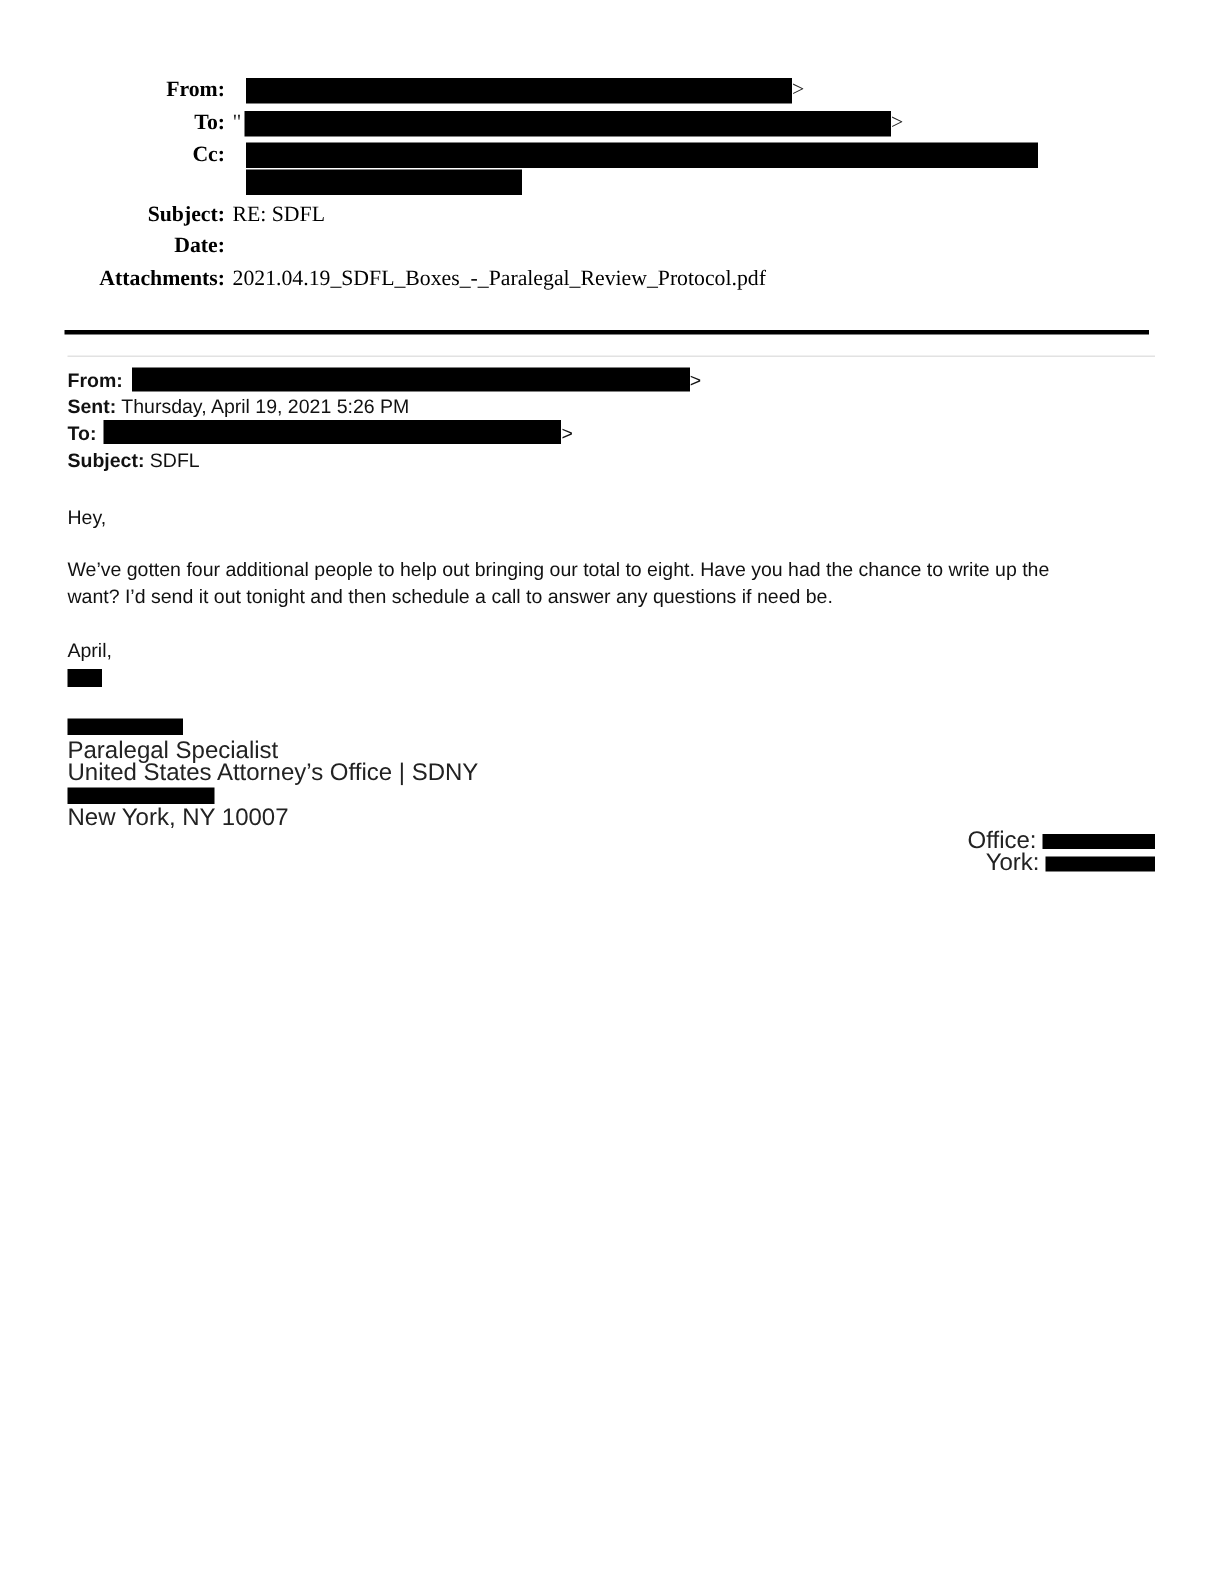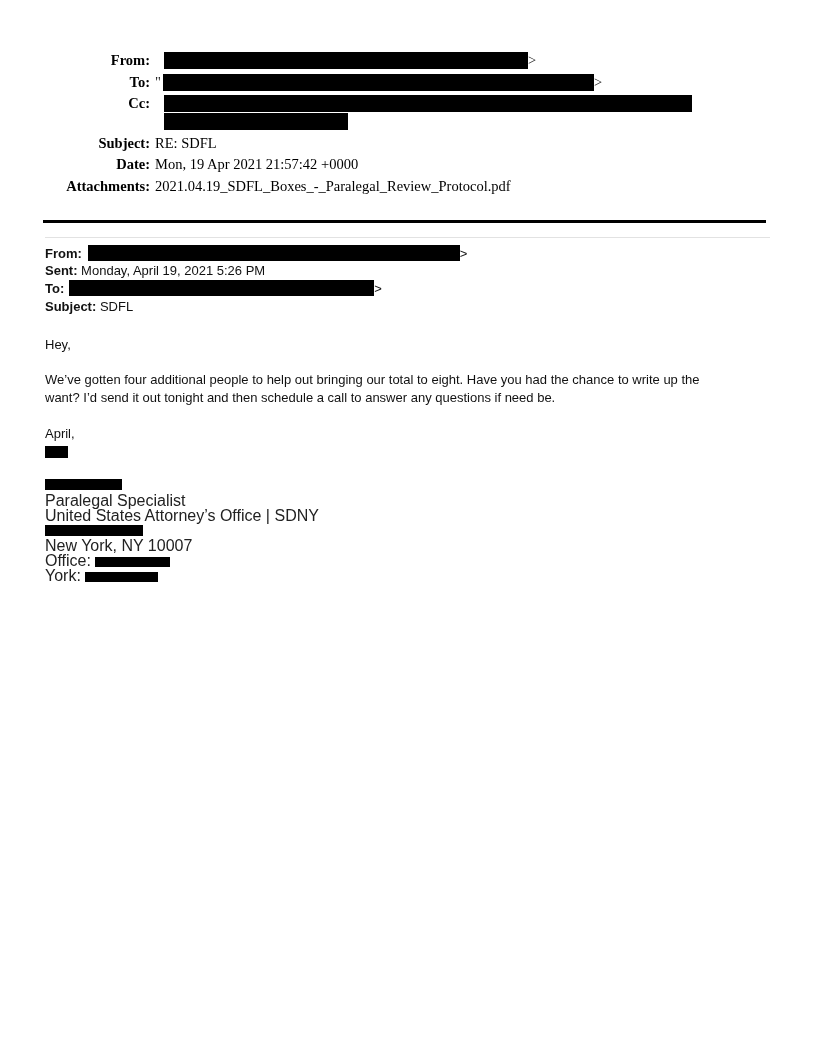--- a/index.html
+++ b/index.html
@@ -74,21 +74,21 @@
   .body-para  { margin: 17.8px 0 0 0; line-height: 17.8px; }
   .body-para span { display: block; }
   .closing    { margin: 17.8px 0 0 0; line-height: 17.8px; }
 
   .name-block { display: block; width: 23px; height: 12px; margin-top: 4px; }
 
   
   .signature { margin-top: 20px; font-size: 16px; line-height: 15px; color: #222222; }
   .sig-name-bar { width: 77px; height: 11px; margin-top: 1px; }
   .sig-addr-bar { width: 98px; height: 11px; margin-top: 2px; }
-  .sig-row { white-space: nowrap; }
+  .sig-row { white-space: nowrap; text-align: right; }
   .sig-phone-bar { height: 10px; vertical-align: middle; margin-left: 4px; }
   .sig-office-bar { width: 75px; }
   .sig-cell-bar { width: 73px; }
 </style>
 </head>
 <body>
 
 <div class="page">
 
   <div class="mail-header">
@@ -111,21 +111,20 @@
       </span>
     </div>
 
     <div class="hdr-row">
       <span class="hdr-label">Subject:</span>
       <span class="hdr-value">RE: SDFL</span>
     </div>
 
     <div class="hdr-row">
       <span class="hdr-label">Date:</span>
-      <span class="hdr-value">Mon, 19 Apr 2021 21:57:42 +0000</span>
     </div>
 
     <div class="hdr-row">
       <span class="hdr-label">Attachments:</span>
       <span class="hdr-value">2021.04.19_SDFL_Boxes_-_Paralegal_Review_Protocol.pdf</span>
     </div>
 
   </div>
 
   <div class="rule-thick"></div>
@@ -133,21 +132,21 @@
 
   <div class="rule-thin"></div>
 
   <div class="quoted-header">
 
     <div class="q-row">
       <b>From:</b><span class="bar q-bar q-bar-from"></span><span>&gt;</span>
     </div>
 
     <div class="q-row">
-      <b>Sent:</b><span> Monday, April 19, 2021 5:26 PM</span>
+      <b>Sent:</b><span> Thursday, April 19, 2021 5:26 PM</span>
     </div>
 
     <div class="q-row">
       <b>To:</b><span class="bar q-bar q-bar-to"></span><span>&gt;</span>
     </div>
 
     <div class="q-row">
       <b>Subject:</b><span> SDFL</span>
     </div>
 

